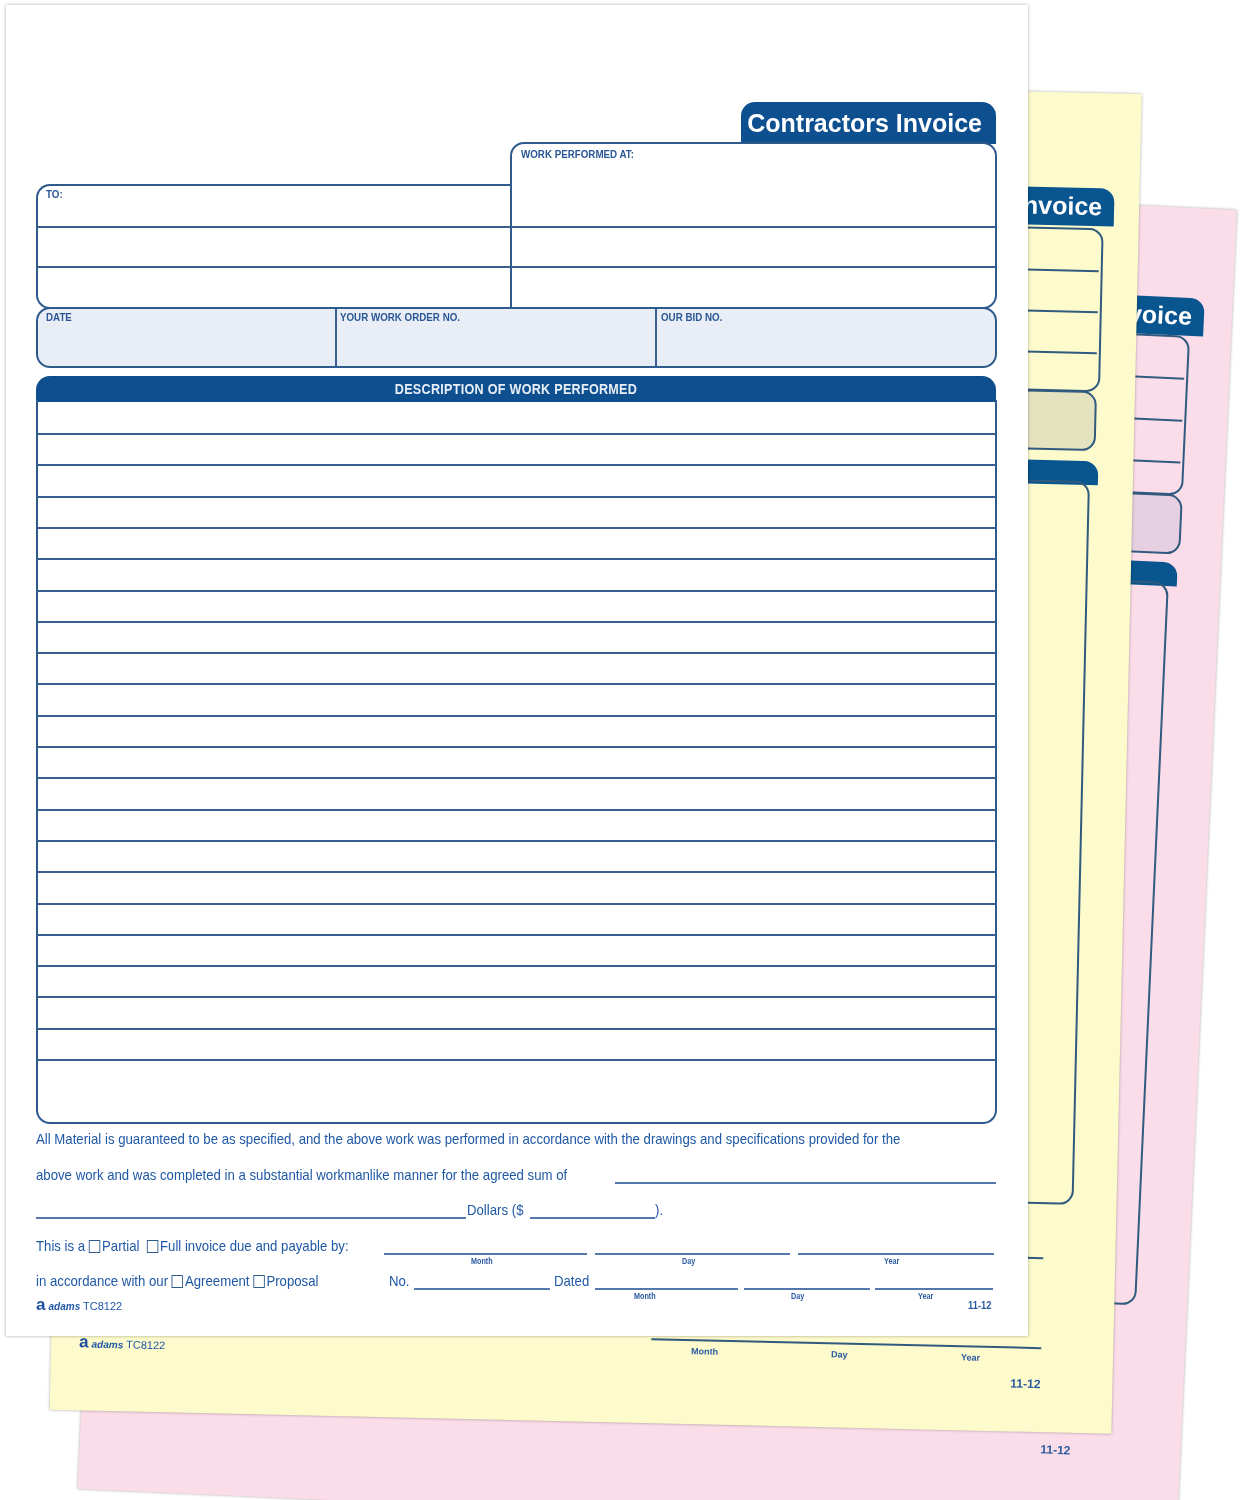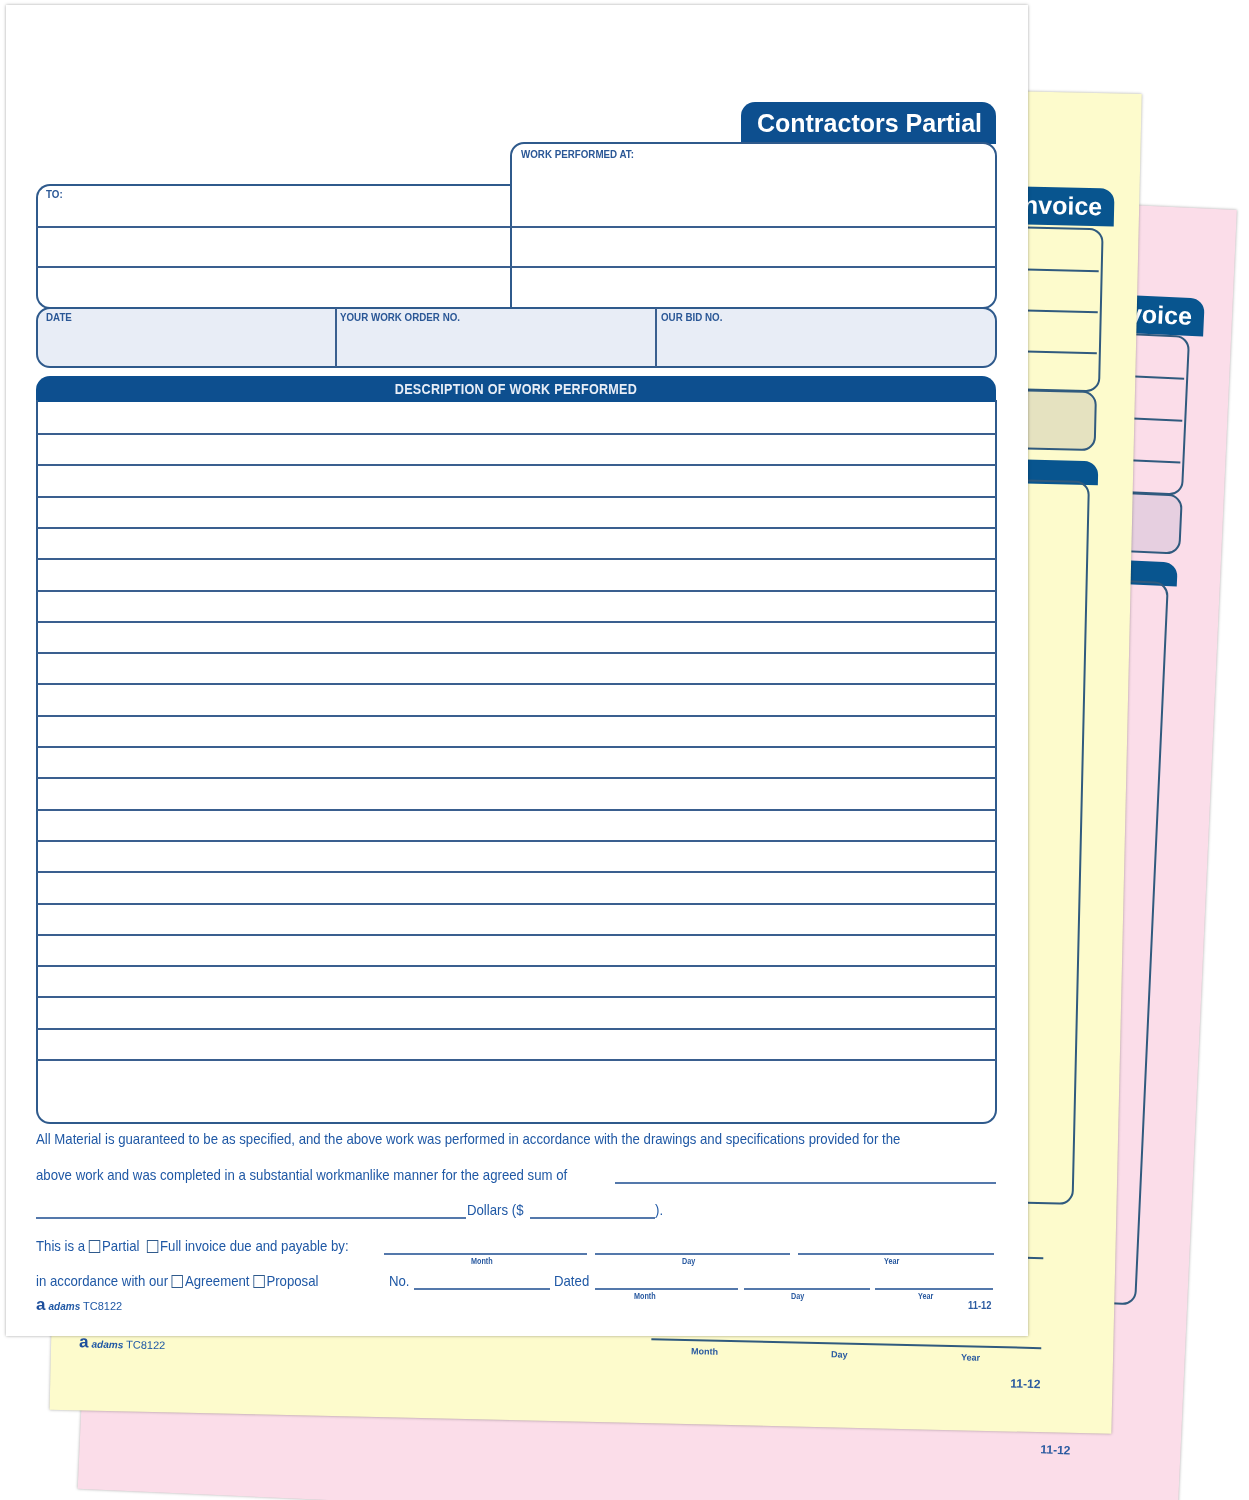--- a/index.html
+++ b/index.html
@@ -73,21 +73,21 @@
   <div class="back-small" style="left:640px; top:1262px;">Month</div>
   <div class="back-small" style="left:780px; top:1262px;">Day</div>
   <div class="back-small" style="left:910px; top:1262px;">Year</div>
   <div class="back-text" style="left:960px; top:1285px;">11-12</div>
   <div class="logo" style="left:28px; top:1262px;"><span class="logo-a">a</span> <span class="logo-adams">adams</span> <span>TC8122</span></div>
 </div>
 
 <div class="sheet sheet-white"></div>
 
 <div class="title-tab">
-  <div class="title-text">Contractors Partial</div>
+  <div class="title-text">Contractors Invoice</div>
 </div>
 
 <div class="box" style="left:510px; top:142px; width:487px; height:167px; border-radius:14px 14px 14px 0;"></div>
 <div class="lbl" style="left:521px; top:148px;">WORK PERFORMED AT:</div>
 <div class="hline" style="left:510px; top:226px; width:486px;"></div>
 <div class="hline" style="left:510px; top:266px; width:486px;"></div>
 
 <div class="box" style="left:36px; top:184px; width:476px; height:125px; border-radius:14px 0 0 14px; border-right:none;"></div>
 <div class="lbl" style="left:46px; top:188px;">TO:</div>
 <div class="hline" style="left:36px; top:226px; width:476px;"></div>

